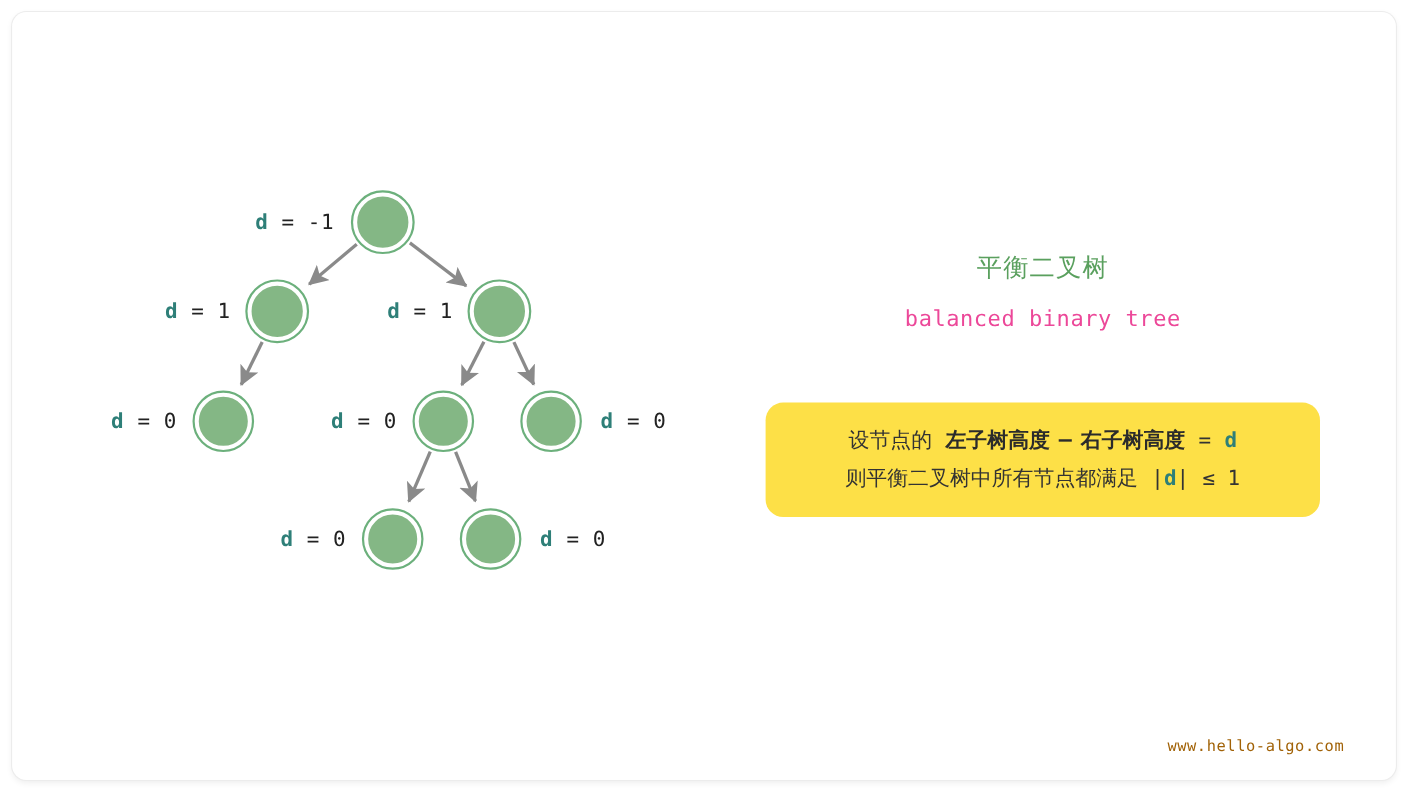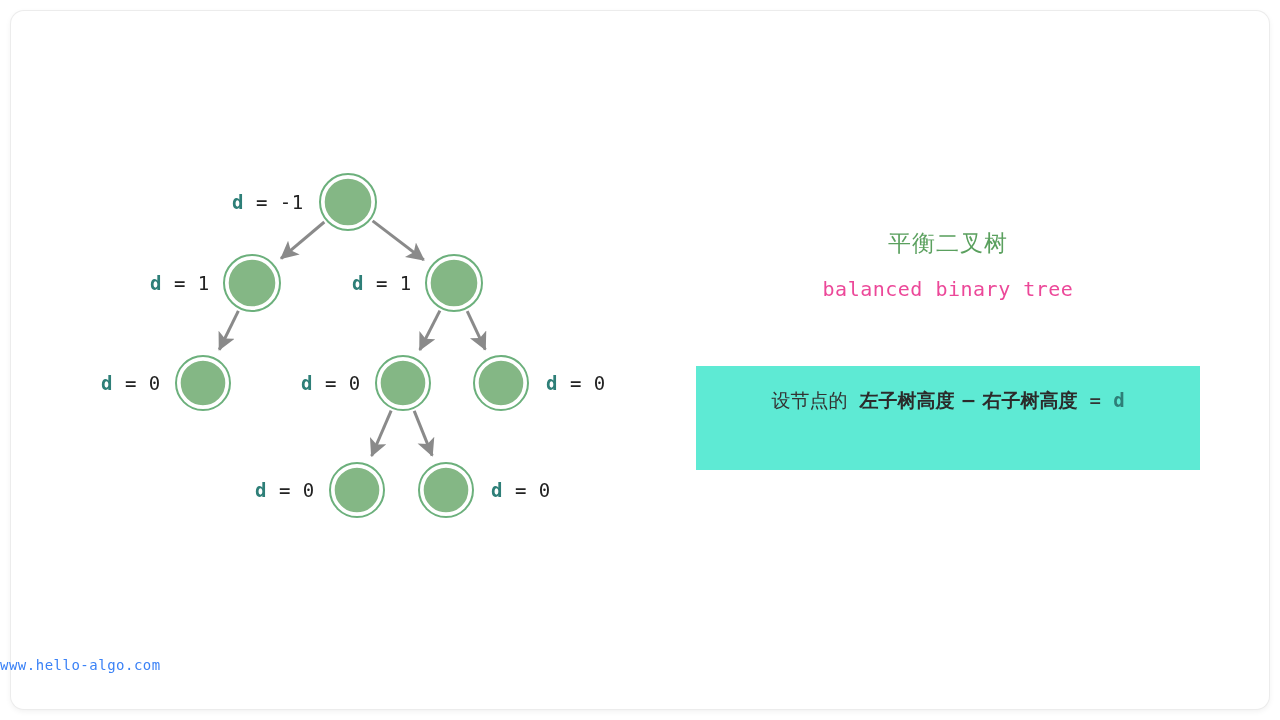--- a/index.html
+++ b/index.html
@@ -94,22 +94,22 @@
     font-size: 20px;
     color: #ec4899;
     letter-spacing: 0.5px;
   }
   .info-box {
     position: absolute;
     left: 696px;
     top: 366px;
     width: 504px;
     height: 104px;
-    background: #5eead4;
-    border-radius: 0;
+    background: #fde047;
+    border-radius: 16px;
     box-sizing: border-box;
     padding: 17px 0 0 0;
   }
   .info-line {
     font-family: "DejaVu Sans", sans-serif;
     font-size: 19px;
     color: #333333;
     text-align: center;
     line-height: 35px;
     white-space: nowrap;
@@ -121,26 +121,26 @@
   .info-line .d {
     color: #2e7f78;
     font-weight: bold;
   }
   .info-line .mono {
     font-family: "DejaVu Sans Mono", monospace;
   }
   .footer {
     position: absolute;
     left: 0;
-    top: 657px;
+    top: 671px;
     width: 1222px;
-    text-align: left;
+    text-align: right;
     font-family: "DejaVu Sans Mono", monospace;
     font-size: 14px;
-    color: #3b82f6;
+    color: #a16207;
     letter-spacing: 0.5px;
   }
 </style>
 </head>
 <body>
 
 <div id="canvas">
   <div class="card"></div>
 
   <svg id="tree-svg">
@@ -210,16 +210,21 @@
 
   <div class="info-box">
     <div class="info-line">
       <span>设节点的</span>&nbsp;
       <span class="strong">左子树高度</span>
       <span class="strong">−</span>
       <span class="strong">右子树高度</span>&nbsp;
       <span class="mono">=</span>&nbsp;
       <span class="d mono">d</span>
     </div>
+    <div class="info-line">
+      <span>则平衡二叉树中所有节点都满足</span>&nbsp;
+      <span class="mono">|</span><span class="d mono">d</span><span class="mono">|</span>&nbsp;
+      <span class="mono">≤ 1</span>
+    </div>
   </div>
 
   <div class="footer">www.hello-algo.com</div>
 </div>
 
 </body></html>

